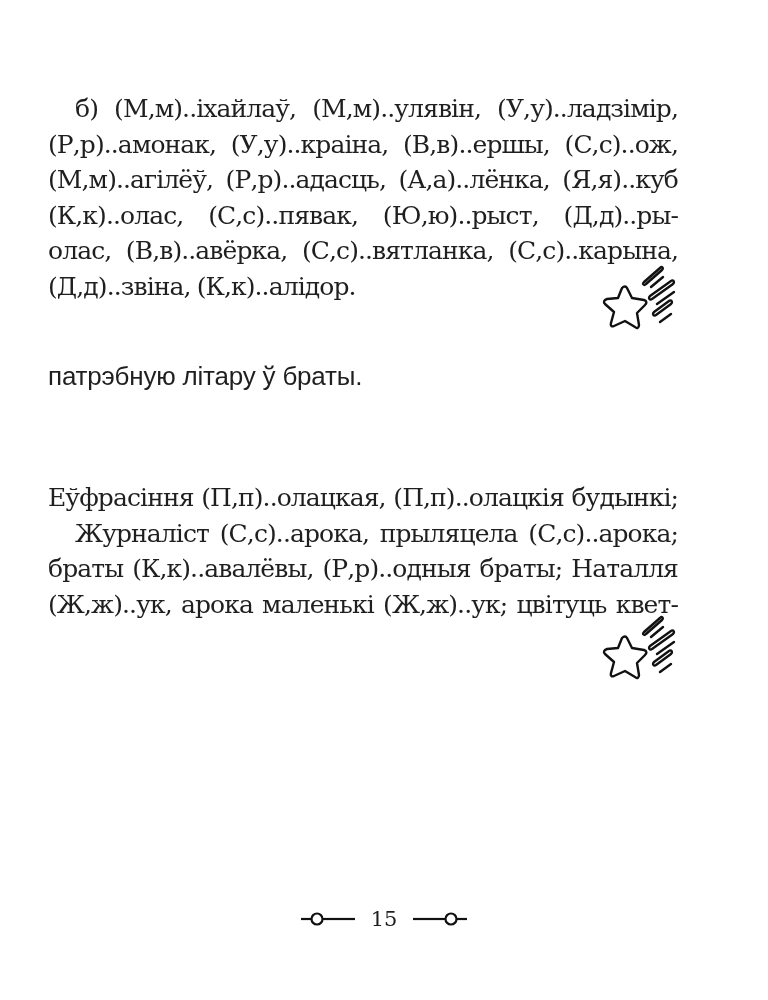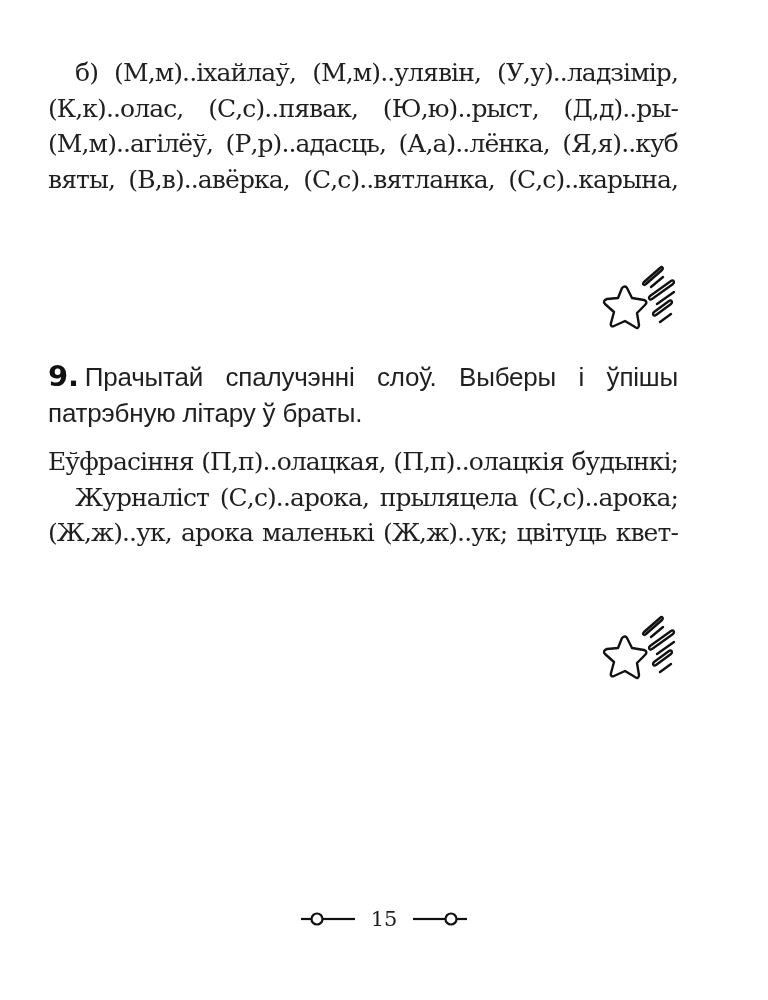--- a/index.html
+++ b/index.html
@@ -18,20 +18,21 @@
       position: absolute;
       left: 48px;
       width: 630px;
       font-family: "DejaVu Serif", "Liberation Serif", serif;
       font-size: 25px;
       line-height: 35.5px;
       letter-spacing: -0.9px;
       word-spacing: -1px;
       text-align: justify;
       color: #1f1f1f;
+      margin-top: 36px;
     }
     .serif-block .line {
       display: block;
       white-space: nowrap;
       text-align-last: justify;
       text-align: justify;
     }
     .serif-block .line.last {
       text-align-last: left;
     }
@@ -97,45 +98,45 @@
       font-size: 21px;
       color: #1f1f1f;
       padding: 0 6px;
     }
   </style>
 </head>
 <body>
 
 <div id="block-b" class="serif-block">
   <span class="line indent">б) (М,м)..іхайлаў, (М,м)..улявін, (У,у)..ладзімір,</span>
+  <span class="line">(Р,р)..амонак, (У,у)..краіна, (В,в)..ершы, (С,с)..ож,</span>
+  <span class="line">(М,м)..агілёў, (Р,р)..адасць, (А,а)..лёнка, (Я,я)..куб</span>
   <span class="line">(К,к)..олас, (С,с)..пявак, (Ю,ю)..рыст, (Д,д)..ры-</span>
-  <span class="line">(М,м)..агілёў, (Р,р)..адасць, (А,а)..лёнка, (Я,я)..куб</span>
-  <span class="line">вяты, (В,в)..авёрка, (С,с)..вятланка, (С,с)..карына,</span>
+  <span class="line">олас, (В,в)..авёрка, (С,с)..вятланка, (С,с)..карына,</span>
+  <span class="line last">(Д,д)..звіна, (К,к)..алідор.</span>
 </div>
 
 <svg id="star-1" class="star-icon" viewBox="0 0 82 72" fill="none" stroke="#111" stroke-width="2.4" stroke-linecap="round" stroke-linejoin="round">
   <path d="M22 24 C24 22 26 22 27 24 L32 34 L44 36 C47 37 47 39 45 41 L37 49 L39 61 C39 64 37 65 35 63 L25 57 L14 62 C12 63 10 62 11 59 L14 48 L5 40 C3 38 4 36 7 35 L18 34 Z"></path>
   <path d="M44 18 L60 4 C62 2 64 4 62 6 L46 20 C44 22 42 20 44 18 Z"></path>
   <line x1="51" y1="23" x2="63" y2="13"></line>
   <path d="M50 32 L71 17 C73 15 75 18 73 20 L52 35 C50 37 48 34 50 32 Z"></path>
   <line x1="57" y1="40" x2="74" y2="28"></line>
   <path d="M54 48 L69 37 C71 35 73 38 71 40 L56 51 C54 53 52 50 54 48 Z"></path>
   <line x1="60" y1="58" x2="71" y2="50"></line>
 </svg>
 
 <div class="task">
-  <span class="line">
-    <span class="task-number">9.</span><span>Прачытай спалучэнні слоў. Выберы і ўпішы</span>
-  </span>
   <span class="line last">патрэбную літару ў браты.</span>
 </div>
 
 <div id="block-9" class="serif-block">
   <span class="line">Еўфрасіння (П,п)..олацкая, (П,п)..олацкія будынкі;</span>
   <span class="line indent">Журналіст (С,с)..арока, прыляцела (С,с)..арока;</span>
+  <span class="line">браты (К,к)..авалёвы, (Р,р)..одныя браты; Наталля</span>
   <span class="line">(Ж,ж)..ук, арока маленькі (Ж,ж)..ук; цвітуць квет-</span>
 </div>
 
 <svg id="star-2" class="star-icon" viewBox="0 0 82 72" fill="none" stroke="#111" stroke-width="2.4" stroke-linecap="round" stroke-linejoin="round">
   <path d="M22 24 C24 22 26 22 27 24 L32 34 L44 36 C47 37 47 39 45 41 L37 49 L39 61 C39 64 37 65 35 63 L25 57 L14 62 C12 63 10 62 11 59 L14 48 L5 40 C3 38 4 36 7 35 L18 34 Z"></path>
   <path d="M44 18 L60 4 C62 2 64 4 62 6 L46 20 C44 22 42 20 44 18 Z"></path>
   <line x1="51" y1="23" x2="63" y2="13"></line>
   <path d="M50 32 L71 17 C73 15 75 18 73 20 L52 35 C50 37 48 34 50 32 Z"></path>
   <line x1="57" y1="40" x2="74" y2="28"></line>
   <path d="M54 48 L69 37 C71 35 73 38 71 40 L56 51 C54 53 52 50 54 48 Z"></path>

